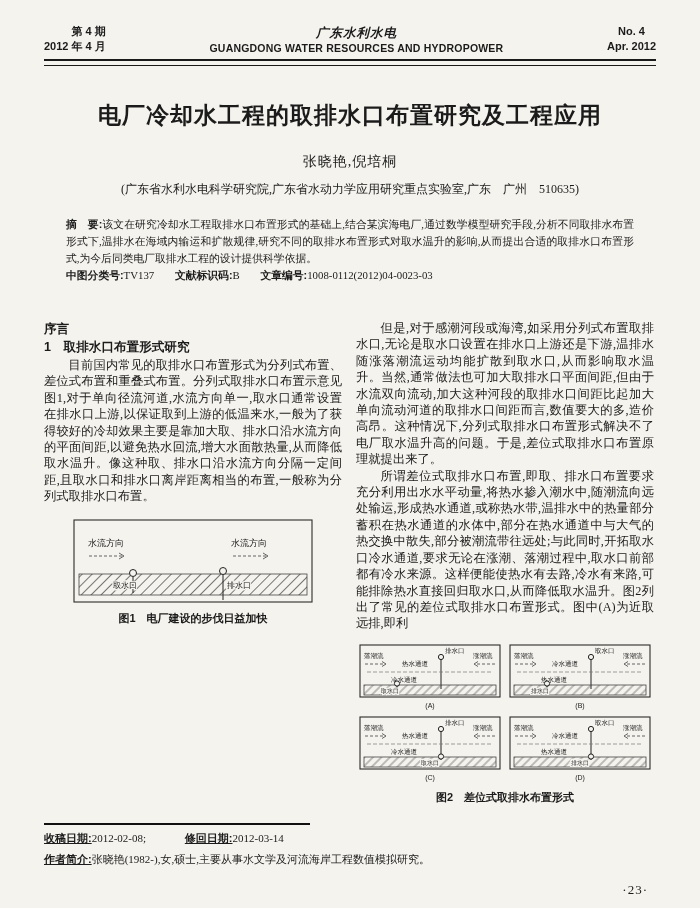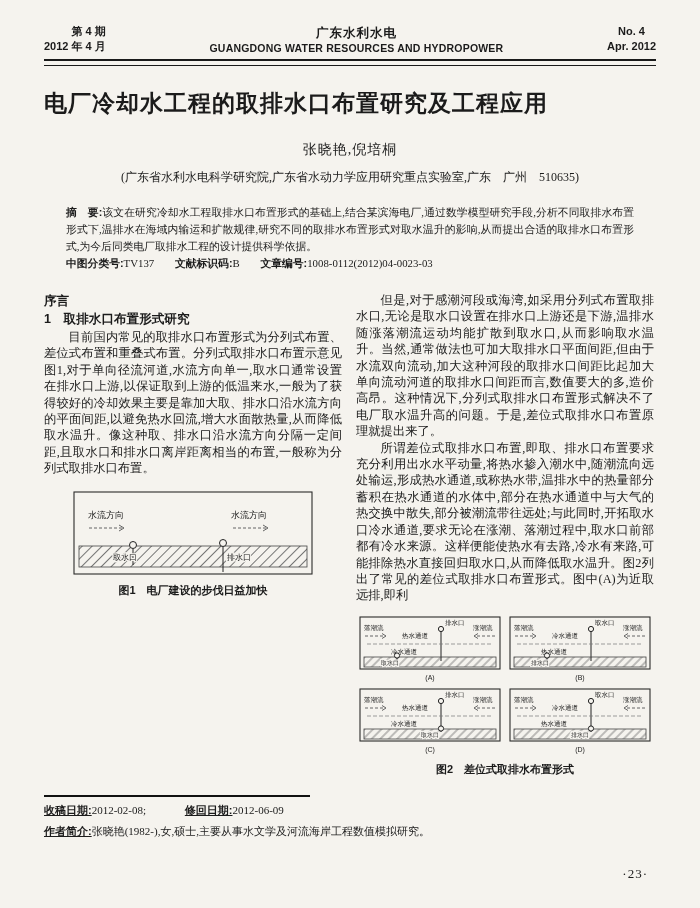--- a/index.html
+++ b/index.html
@@ -13,38 +13,38 @@
   }
   .page{padding:24px 44px 0 44px;}
 
   
   .masthead{display:flex;align-items:flex-end;justify-content:space-between;
     font-family:"Liberation Sans","DejaVu Sans",sans-serif;}
   .mh-left,.mh-right{font-size:11px;font-weight:bold;line-height:15px;white-space:nowrap;}
   .mh-left{text-align:right;}
   .mh-right{text-align:center;}
   .mh-center{text-align:center;flex:1;}
-  .j-cn{font-size:12.5px;font-weight:bold;letter-spacing:1px;}
+  .j-cn{font-size:12.5px;font-weight:bold;letter-spacing:1px;font-style:italic;}
   .j-en{font-size:10.5px;font-weight:bold;letter-spacing:.2px;}
   .double-rule{margin-top:5px;height:4px;border-top:2.5px solid #1a1a1a;border-bottom:1px solid #1a1a1a;}
 
   
-  .title{margin:22px 0 0 0;font-size:23px;font-weight:bold;
+  .title{margin:34px 0 0 0;text-align:center;font-size:23px;font-weight:bold;
     letter-spacing:1px;font-family:"Liberation Sans","DejaVu Sans",sans-serif;}
   .authors{margin-top:22px;text-align:center;font-size:14px;letter-spacing:1px;}
   .affiliation{margin-top:10px;text-align:center;font-size:12px;}
 
   
   .abstract{margin:18px 22px 0 22px;font-size:10.8px;line-height:17px;text-align:justify;}
   .abstract b{font-family:"Liberation Sans","DejaVu Sans",sans-serif;}
   .abstract p{margin:0;}
   .abstract .meta b.gap{margin-left:18px;}
 
   
-  .columns{display:flex;gap:14px;margin-top:20px;}
+  .columns{display:flex;gap:14px;margin-top:36px;}
   .col{width:298px;font-size:12.3px;line-height:16.4px;text-align:justify;}
   .col h3{margin:1px 0;font-size:12.6px;line-height:17px;
     font-family:"Liberation Sans","DejaVu Sans",sans-serif;font-weight:bold;}
   .col p.para{margin:0;text-indent:2em;}
 
   
   figure{margin:12px 0 0 0;text-align:center;}
   figcaption{margin-top:5px;font-size:11px;font-weight:bold;
     font-family:"Liberation Sans","DejaVu Sans",sans-serif;}
   .fig1-wrap{margin-top:14px;}
@@ -64,21 +64,21 @@
   .t6{font-size:6px;}
   .t7cap{font-size:7px;}
   .panel-grid{display:grid;grid-template-columns:142px 142px;gap:4px 8px;justify-content:center;}
 
   
   .footnote{margin-top:18px;}
   .foot-rule{width:266px;border-top:2px solid #111;}
   .footnote p{margin:6px 0 0 0;font-size:11px;line-height:15px;}
   .footnote b{font-family:"Liberation Sans","DejaVu Sans",sans-serif;text-decoration:underline;}
   .footnote .gap2{margin-left:36px;}
-  .pageno{position:absolute;right:52px;bottom:26px;font-size:13px;letter-spacing:1px;}
+  .pageno{position:absolute;right:52px;bottom:10px;font-size:13px;letter-spacing:1px;}
 </style>
 </head>
 <body>
 
 <div class="page">
 
   <header class="masthead">
     <div class="mh-left">
       <div>第 4 期</div>
       <div>2012 年 4 月</div>
@@ -252,21 +252,21 @@
         </div>
         <figcaption>图2　差位式取排水布置形式</figcaption>
       </figure>
     </div>
   </main>
 
   <footer class="footnote">
     <div class="foot-rule"></div>
     <p>
       <b>收稿日期:</b><span>2012-02-08;</span>
-      <b class="gap2">修回日期:</b><span>2012-06-09</span>
+      <b class="gap2">修回日期:</b><span>2012-03-14</span>
     </p>
     <p>
       <b>作者简介:</b><span>张晓艳(1982-),女,硕士,主要从事水文学及河流海岸工程数值模拟研究。</span>
     </p>
   </footer>
 
 </div>
 
 <div class="pageno">·23·</div>
 

